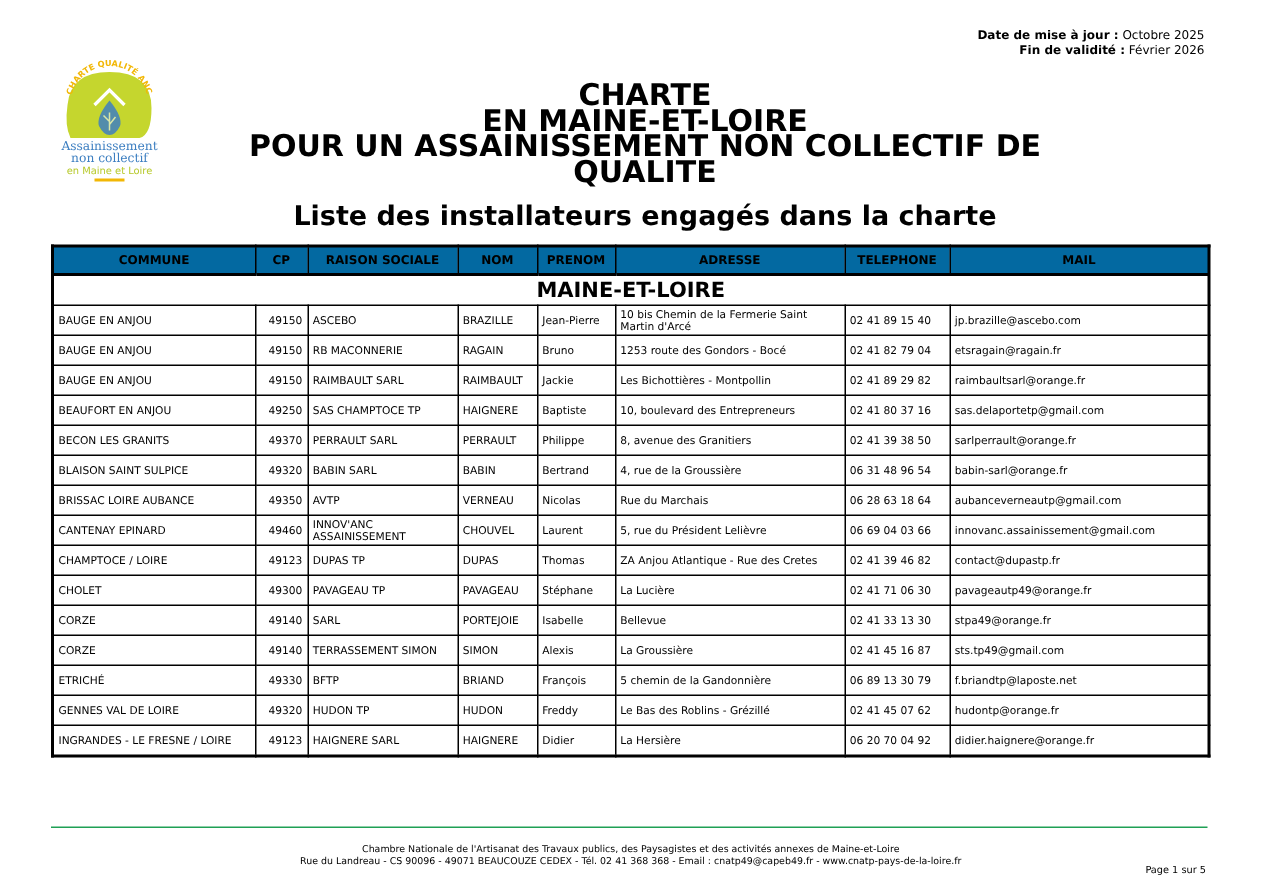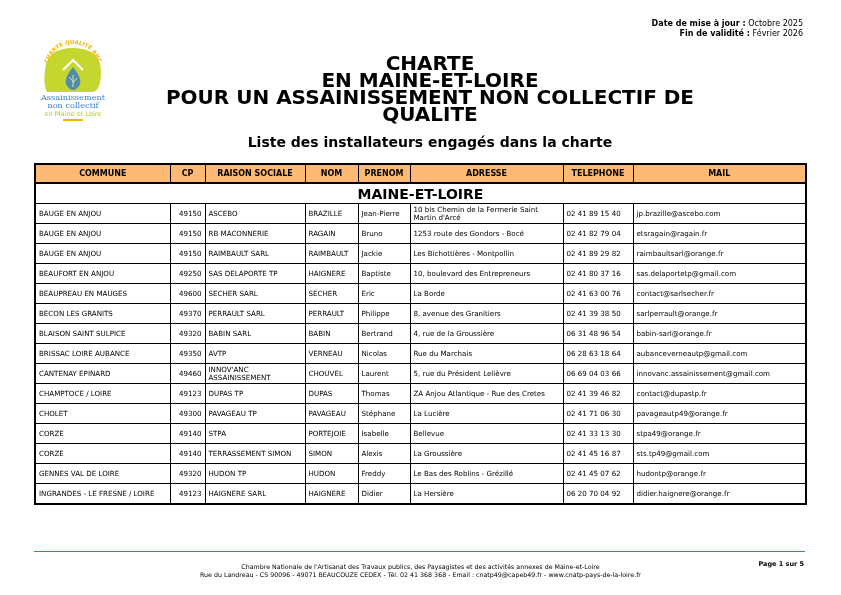--- a/index.html
+++ b/index.html
@@ -2,28 +2,28 @@
 <html><head>
 <meta charset="utf-8">
 <style>
   html, body { margin: 0; padding: 0; background: #ffffff; }
   body { width: 841px; height: 595px; position: relative; overflow: hidden; font-family: "DejaVu Sans", sans-serif; color: #000; }
   .update { position: absolute; right: 38px; top: 19px; text-align: right; font-size: 8px; line-height: 10px; }
   .update b { font-weight: bold; }
   .logo { position: absolute; left: 33px; top: 40px; width: 80px; height: 82px; }
   .titles { position: absolute; left: 150px; width: 560px; top: 55px; text-align: center; }
   .t1 { font-weight: bold; font-size: 20px; line-height: 17px; }
-  .t2 { font-weight: bold; font-size: 14px; margin-top: 11px; }
+  .t2 { font-weight: bold; font-size: 18px; margin-top: 11px; }
   table.grid { position: absolute; left: 34px; top: 163px; width: 771px; border-collapse: collapse; font-size: 7.1px; table-layout: fixed; border: 2px solid #000; }
-  table.grid th { background: #fdba74; font-weight: bold; font-size: 8px; height: 17px; border: 1px solid #000; border-bottom: 2px solid #000; text-align: center; padding: 0; }
+  table.grid th { background: #0369a1; font-weight: bold; font-size: 8px; height: 17px; border: 1px solid #000; border-bottom: 2px solid #000; text-align: center; padding: 0; }
   table.grid td { border: 1px solid #000; height: 19px; padding: 0 3px; line-height: 8px; overflow: hidden; white-space: normal; }
   td.region { font-weight: bold; font-size: 14px; text-align: center; height: 18px; border-bottom: 2px solid #000; }
   td.cp { text-align: right; padding-right: 4px; }
   .footline { position: absolute; left: 34px; top: 551px; width: 771px; height: 1px; background: #1fa055; }
-  .pagenum { position: absolute; right: 37px; top: 560px; font-size: 6.5px; font-weight: bold; text-align: center; }
+  .pagenum { position: absolute; right: 37px; top: 576px; font-size: 6.5px; font-weight: normal; text-align: center; }
   .footer { position: absolute; left: 0; width: 841px; top: 563px; text-align: center; font-size: 6.3px; line-height: 8px; }
 </style>
 </head>
 <body>
 
 <div class="update">
   <div><b>Date de mise à jour :</b> <span>Octobre 2025</span></div>
   <div><b>Fin de validité :</b> <span>Février 2026</span></div>
 </div>
 
@@ -104,36 +104,26 @@
         <td>RAIMBAULT SARL</td>
         <td>RAIMBAULT</td>
         <td>Jackie</td>
         <td>Les Bichottières - Montpollin</td>
         <td>02 41 89 29 82</td>
         <td>raimbaultsarl@orange.fr</td>
       </tr>
       <tr>
         <td>BEAUFORT EN ANJOU</td>
         <td class="cp">49250</td>
-        <td>SAS DELAPORTE TP</td>
+        <td>SAS CHAMPTOCE TP</td>
         <td>HAIGNERE</td>
         <td>Baptiste</td>
         <td>10, boulevard des Entrepreneurs</td>
         <td>02 41 80 37 16</td>
         <td>sas.delaportetp@gmail.com</td>
-      </tr>
-      <tr>
-        <td>BEAUPREAU EN MAUGES</td>
-        <td class="cp">49600</td>
-        <td>SECHER SARL</td>
-        <td>SECHER</td>
-        <td>Eric</td>
-        <td>La Borde</td>
-        <td>02 41 63 00 76</td>
-        <td>contact@sarlsecher.fr</td>
       </tr>
       <tr>
         <td>BECON LES GRANITS</td>
         <td class="cp">49370</td>
         <td>PERRAULT SARL</td>
         <td>PERRAULT</td>
         <td>Philippe</td>
         <td>8, avenue des Granitiers</td>
         <td>02 41 39 38 50</td>
         <td>sarlperrault@orange.fr</td>
@@ -184,38 +174,48 @@
         <td>PAVAGEAU TP</td>
         <td>PAVAGEAU</td>
         <td>Stéphane</td>
         <td>La Lucière</td>
         <td>02 41 71 06 30</td>
         <td>pavageautp49@orange.fr</td>
       </tr>
       <tr>
         <td>CORZE</td>
         <td class="cp">49140</td>
-        <td>STPA</td>
+        <td>SARL</td>
         <td>PORTEJOIE</td>
         <td>Isabelle</td>
         <td>Bellevue</td>
         <td>02 41 33 13 30</td>
         <td>stpa49@orange.fr</td>
       </tr>
       <tr>
         <td>CORZE</td>
         <td class="cp">49140</td>
         <td>TERRASSEMENT SIMON</td>
         <td>SIMON</td>
         <td>Alexis</td>
         <td>La Groussière</td>
         <td>02 41 45 16 87</td>
         <td>sts.tp49@gmail.com</td>
       </tr>
       <tr>
+        <td>ETRICHÉ</td>
+        <td class="cp">49330</td>
+        <td>BFTP</td>
+        <td>BRIAND</td>
+        <td>François</td>
+        <td>5 chemin de la Gandonnière</td>
+        <td>06 89 13 30 79</td>
+        <td>f.briandtp@laposte.net</td>
+      </tr>
+      <tr>
         <td>GENNES VAL DE LOIRE</td>
         <td class="cp">49320</td>
         <td>HUDON TP</td>
         <td>HUDON</td>
         <td>Freddy</td>
         <td>Le Bas des Roblins - Grézillé</td>
         <td>02 41 45 07 62</td>
         <td>hudontp@orange.fr</td>
       </tr>
       <tr>

